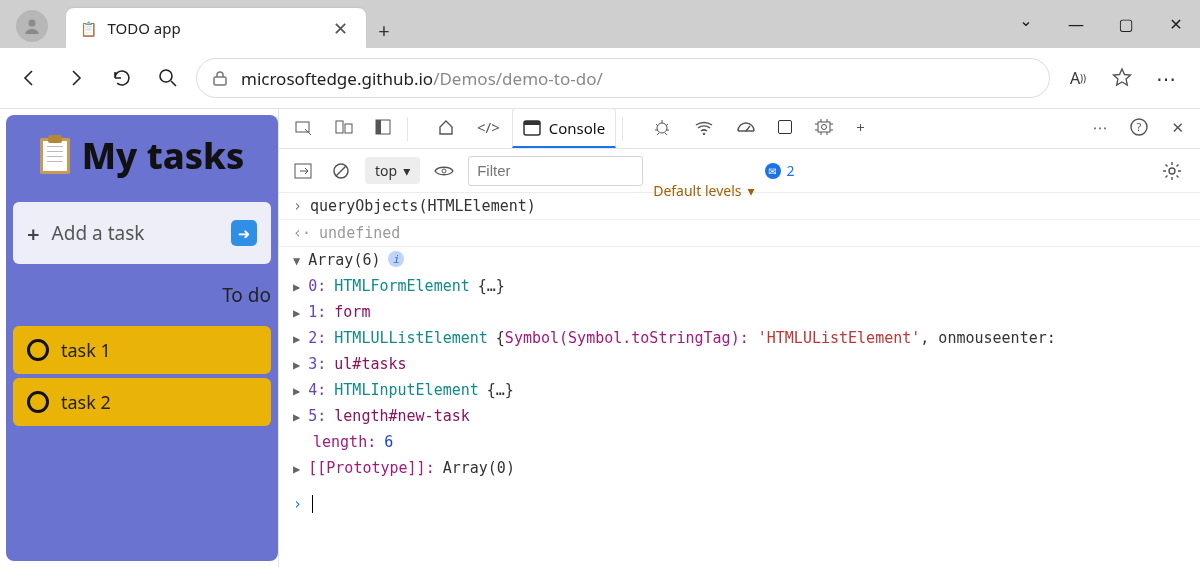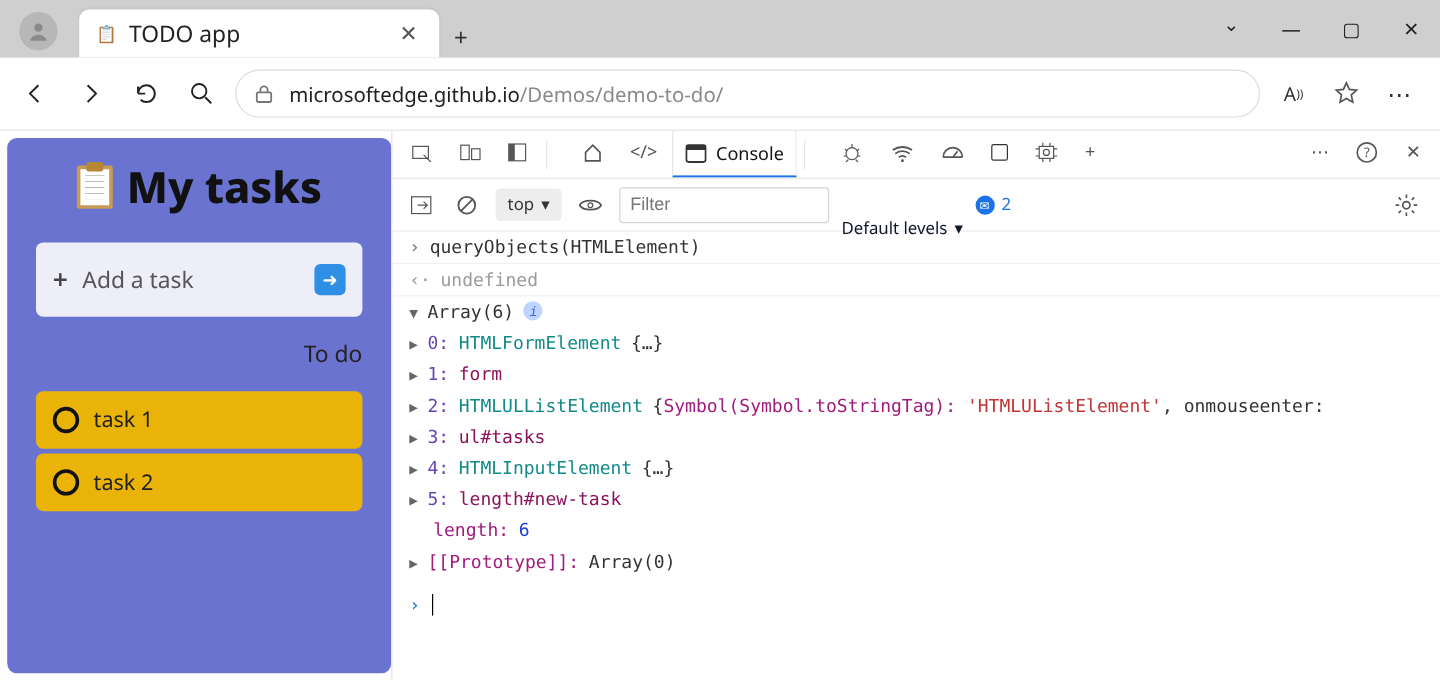--- a/index.html
+++ b/index.html
@@ -35,21 +35,21 @@
     height: 40px;
     border-radius: 8px 8px 0 0;
     margin-left: 10px;
     display:flex; align-items:center;
     padding: 0 14px;
     min-width: 300px;
     gap: 10px;
     box-shadow: 0 -1px 2px rgba(0,0,0,.05);
   }
   .tab .favicon { color:#b58836; }
-  .tab .title { flex:1; font-size:19px; color:#222; }
+  .tab .title { flex:1; font-size:15px; color:#222; }
   .tab .close { color:#555; font-size:18px; padding:0 4px; }
   .newtab { width:40px; text-align:center; color:#444; font-size:22px; }
   .titlebar-spacer { flex:1; }
   .win-controls {
     display:flex; align-items:center; height:48px;
     padding-right:12px; gap:26px; color:#222; font-size:16px;
   }
   .win-controls .ctl { width:24px; text-align:center; }
   .chevron-down::before{ content:"\2304"; position:relative; top:-4px;}
   
@@ -74,24 +74,24 @@
   .addr .url { font-size:17px; }
   .addr .url .host { color:#222; }
   .addr .url .path { color:#8a8a8a; }
   .addr-right { display:flex; gap:8px; align-items:center; padding-right:4px; }
   
   .content {
     flex:1; display:flex; background:#fff; overflow:hidden;
   }
   
   .app {
-    width:320px; margin:6px 0 6px 6px;
+    width:272px; margin:6px 0 6px 6px;
     background:#6a74d0;
     border-radius:8px;
-    padding:14px 24px;
+    padding:14px 7px;
     color:#111;
     display:flex; flex-direction:column; gap:18px;
   }
   .app h1 {
     display:flex; align-items:center; justify-content:center; gap:12px;
     margin:2px 0 4px 0;
     font-size:36px; font-weight:800; color:#111;
   }
   .clipboard-icon {
     width:30px; height:36px; background:#fff; border-radius:2px;
@@ -159,21 +159,21 @@
     padding:0 10px; border-bottom:1px solid #ececec;
   }
   .dt-toolbar .chip {
     background:#ededed; border-radius:4px; padding:4px 10px;
     display:flex; align-items:center; gap:6px; color:#333;
   }
   .dt-toolbar input.filter {
     height:30px; border:1px solid #d5d5d5; border-radius:3px;
     padding:2px 8px; font-size:15px; color:#555; width:175px;
   }
-  .dt-toolbar .levels { color:#0f172a; display:flex; align-items:center; gap:6px;margin-top:40px;}
+  .dt-toolbar .levels { color:#a16207; display:flex; align-items:center; gap:6px;margin-top:40px;}
   .dt-toolbar .msg-badge {
     display:flex; align-items:center; gap:6px; color:#1a73e8;
   }
   .dt-toolbar .msg-badge .bubble {
     width:16px; height:16px; background:#1a73e8; border-radius:50%; color:#fff;
     font-size:10px; display:flex; align-items:center; justify-content:center;
   }
   .dt-toolbar .end { margin-left:auto; color:#555;}
   
   .console {

